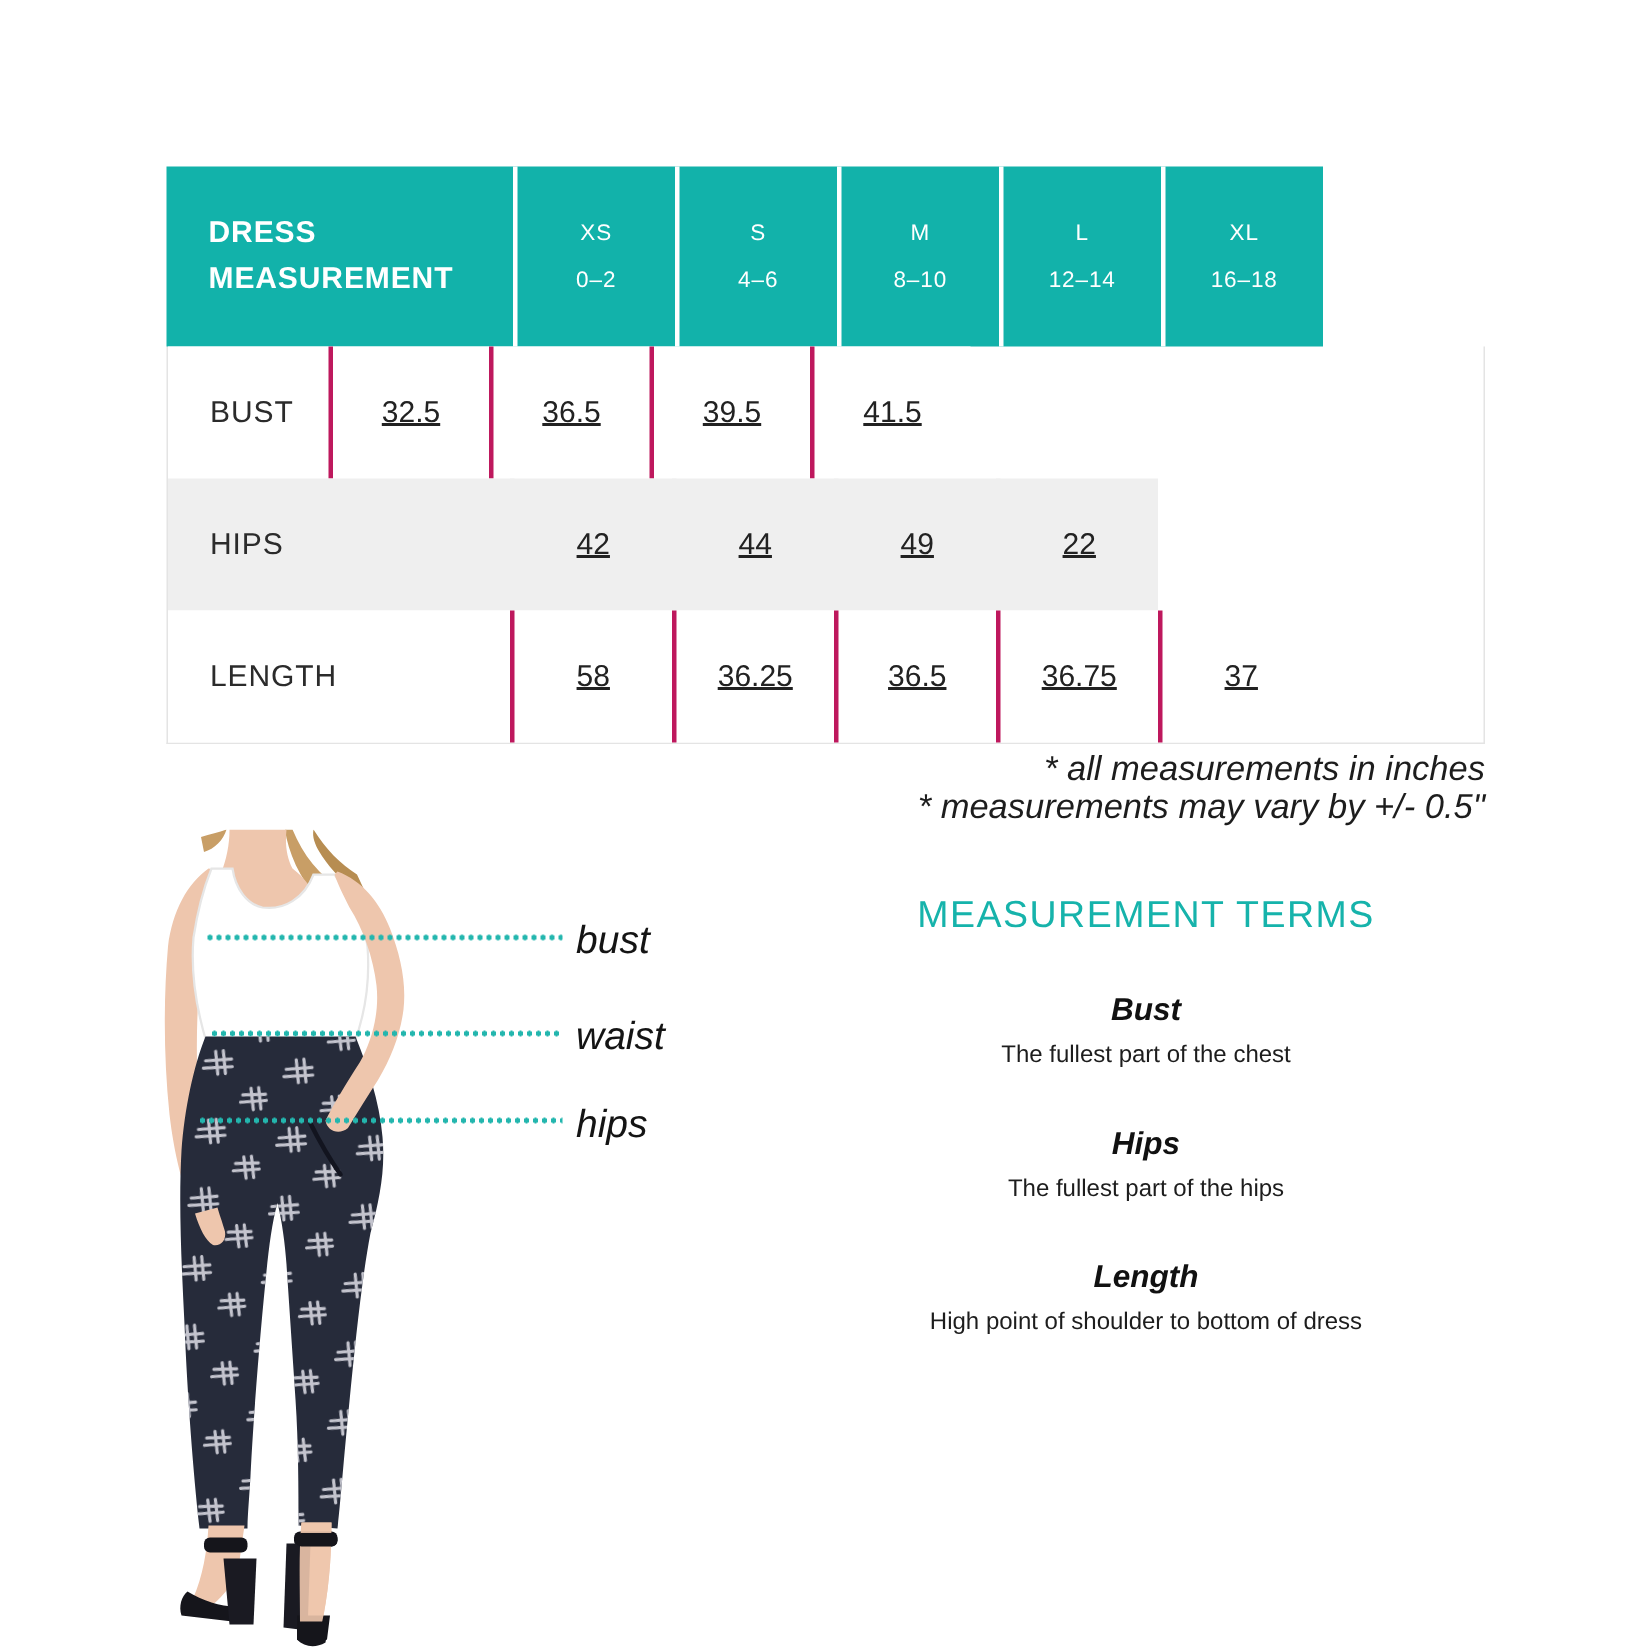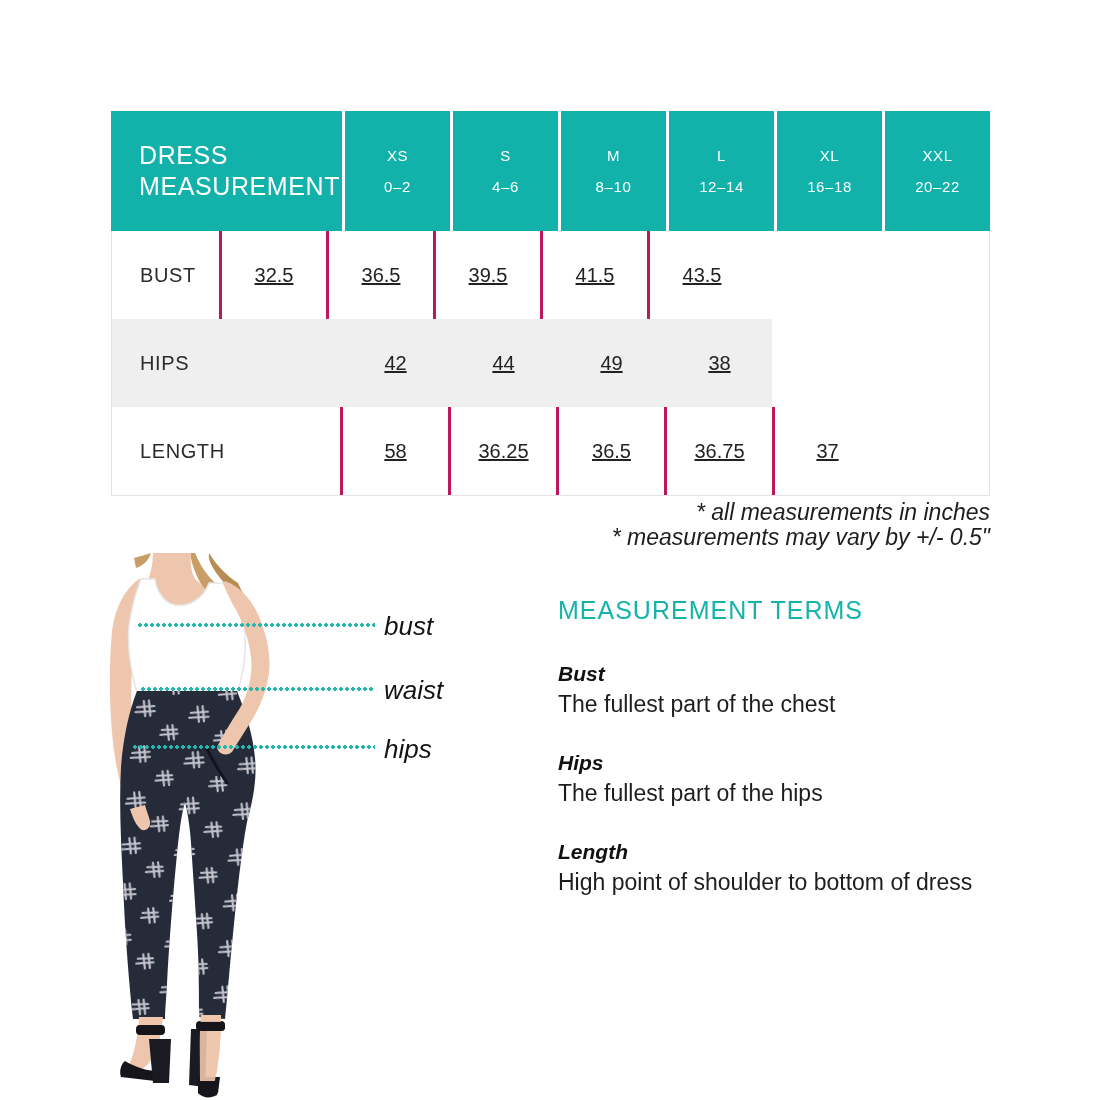--- a/index.html
+++ b/index.html
@@ -7,21 +7,21 @@
   body { font-family: "Liberation Sans", sans-serif; color: #222222; position: relative; }
 
   
   .size-table { position: absolute; left: 111px; top: 111px; width: 879px; }
   .t-row { display: flex; width: 879px; }
   .t-cell { flex: 0 0 108px; display: flex; flex-direction: column; align-items: center; justify-content: center; }
   .t-cell.label-col { flex: 0 0 231px; align-items: flex-start; padding-left: 28px; }
 
   .t-head .t-cell { background: #12b2aa; color: #ffffff; height: 120px; font-size: 15px; letter-spacing: 0.6px; line-height: 31px; }
   .t-head .t-cell + .t-cell { border-left: 3px solid #ffffff; }
-  .t-head .label-col { font-size: 25px; }
+  .t-head .label-col { font-size: 20px; font-weight: bold; }
   .t-head .label-col .two-line { max-width: 170px; }
 
   .t-body { border-left: 1px solid #e4e4e4; border-right: 1px solid #e4e4e4; border-bottom: 1px solid #e4e4e4; }
   .t-body .t-row { width: 877px; }
   .t-body .t-cell { height: 88px; font-size: 20px; background: #ffffff; }
   .t-body .t-row .t-cell + .t-cell { border-left: 3px solid #be185d; text-decoration: underline; }
   .t-body .t-row:first-child .t-cell { flex-basis: 107px; }
   .t-body .t-row .label-col { flex-basis: 228px; letter-spacing: 0.6px; color: #2b2b2b; }
   .t-body .t-row.alt .t-cell { background: #efefef; }
   .t-body .t-row.alt .t-cell + .t-cell { border-left-color: #efefef; }
@@ -34,25 +34,25 @@
   .dotline { position: absolute; height: 4px; background-image: radial-gradient(circle, #23b6ae 1.7px, rgba(0,0,0,0) 1.9px); background-size: 6px 4px; background-repeat: repeat-x; }
   .dot-bust  { left: 137px; top: 623px; width: 238px; }
   .dot-waist { left: 140px; top: 687px; width: 235px; }
   .dot-hips  { left: 132px; top: 745px; width: 243px; }
   .meas-label { position: absolute; left: 384px; font-style: italic; font-size: 26px; color: #141414; line-height: 26px; }
   .lab-bust  { top: 613px; }
   .lab-waist { top: 677px; }
   .lab-hips  { top: 736px; }
 
   
-  .terms { position: absolute; left: 558px; top: 595px; width: 470px; }
+  .terms { position: absolute; left: 529px; top: 595px; width: 470px; text-align: center; }
   .terms-heading { color: #16b3ab; font-size: 25px; letter-spacing: 1px; line-height: 30px; margin-bottom: 36px; }
   .term-block { margin-bottom: 33px; }
   .term-name { font-weight: bold; font-style: italic; font-size: 21px; line-height: 26px; color: #111111; }
-  .term-desc { font-size: 23px; line-height: 26px; margin-top: 4px; color: #1d1d1d; }
+  .term-desc { font-size: 16px; line-height: 26px; margin-top: 4px; color: #1d1d1d; }
 </style>
 </head>
 <body>
 
 <div class="size-table">
   <div class="t-row t-head">
     <div class="t-cell label-col">
       <span class="two-line">DRESS MEASUREMENT</span>
     </div>
     <div class="t-cell">
@@ -68,41 +68,36 @@
       <span>8–10</span>
     </div>
     <div class="t-cell">
       <span>L</span>
       <span>12–14</span>
     </div>
     <div class="t-cell">
       <span>XL</span>
       <span>16–18</span>
     </div>
-    <div class="t-cell">
-      <span>XXL</span>
-      <span>20–22</span>
-    </div>
   </div>
 
   <div class="t-body">
     <div class="t-row">
       <div class="t-cell label-col">BUST</div>
       <div class="t-cell">32.5</div>
       <div class="t-cell">36.5</div>
       <div class="t-cell">39.5</div>
       <div class="t-cell">41.5</div>
-      <div class="t-cell">43.5</div>
     </div>
     <div class="t-row alt">
       <div class="t-cell label-col">HIPS</div>
       <div class="t-cell">42</div>
       <div class="t-cell">44</div>
       <div class="t-cell">49</div>
-      <div class="t-cell">38</div>
+      <div class="t-cell">22</div>
     </div>
     <div class="t-row">
       <div class="t-cell label-col">LENGTH</div>
       <div class="t-cell">58</div>
       <div class="t-cell">36.25</div>
       <div class="t-cell">36.5</div>
       <div class="t-cell">36.75</div>
       <div class="t-cell">37</div>
     </div>
   </div>

